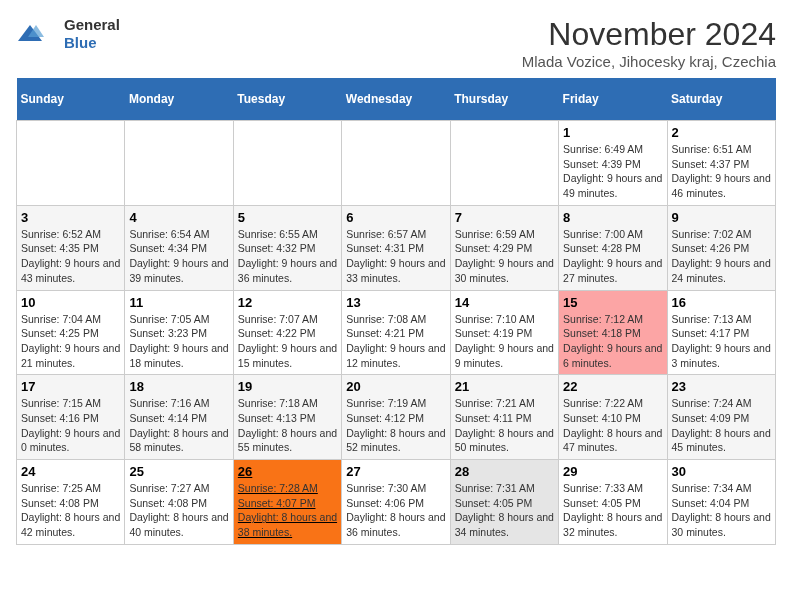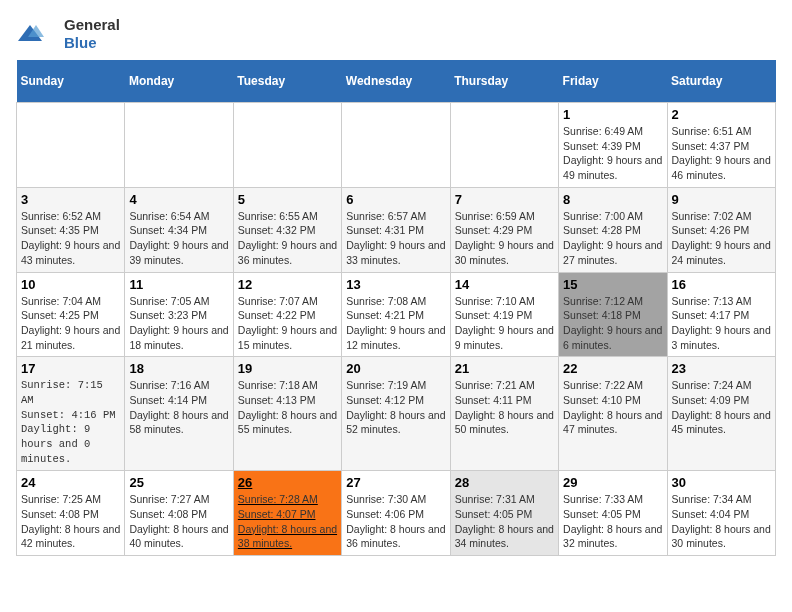--- a/index.html
+++ b/index.html
@@ -77,20 +77,24 @@
   <div class="logo">
     <svg class="logo-icon" viewBox="0 0 28 22" xmlns="http://www.w3.org/2000/svg">
       <polygon points="14,2 26,18 2,18" fill="#2e6db4"></polygon>
       <polygon points="20,2 28,14 12,14" fill="#5a9fd4" opacity="0.7"></polygon>
     </svg>
     <div>
       <span style="color:#333;font-weight:bold;font-size:15px;">General</span><br>
       <span style="color:#2e6db4;font-weight:bold;font-size:15px;">Blue</span>
     </div>
   </div>
+  <div class="title-area">
+    <div class="main-title">November 2024</div>
+    <div class="subtitle">Mlada Vozice, Jihocesky kraj, Czechia</div>
+  </div>
 </div>
 
 <table class="calendar">
   <thead>
     <tr>
     <th>Sunday</th>
         <th>Monday</th>
         <th>Tuesday</th>
         <th>Wednesday</th>
         <th>Thursday</th>
@@ -186,37 +190,37 @@
           <div class="day-info" style="white-space: pre-line;">Sunrise: 7:08 AM
 Sunset: 4:21 PM
 Daylight: 9 hours and 12 minutes.</div>
         </td>
         <td style="background: rgb(255, 255, 255); border-radius: 10px;">
           <span class="day-number">14</span>
           <div class="day-info" style="white-space: pre-line;">Sunrise: 7:10 AM
 Sunset: 4:19 PM
 Daylight: 9 hours and 9 minutes.</div>
         </td>
-        <td style="background: #a3a3a3;">
+        <td style="background: #fca5a5;">
           <span class="day-number">15</span>
           <div class="day-info" style="white-space: pre-line;">Sunrise: 7:12 AM
 Sunset: 4:18 PM
 Daylight: 9 hours and 6 minutes.</div>
         </td>
         <td style="background: rgb(255, 255, 255);">
           <span class="day-number">16</span>
           <div class="day-info" style="white-space: pre-line;">Sunrise: 7:13 AM
 Sunset: 4:17 PM
 Daylight: 9 hours and 3 minutes.</div>
         </td>
       </tr>
       <tr>
         <td style="background: rgb(245, 245, 245);">
           <span class="day-number">17</span>
-          <div class="day-info" style="white-space: pre-line; font-family: Liberation Mono, monospace;">Sunrise: 7:15 AM
+          <div class="day-info" style="white-space: pre-line;">Sunrise: 7:15 AM
 Sunset: 4:16 PM
 Daylight: 9 hours and 0 minutes.</div>
         </td>
         <td style="background: rgb(245, 245, 245);">
           <span class="day-number">18</span>
           <div class="day-info" style="white-space: pre-line;">Sunrise: 7:16 AM
 Sunset: 4:14 PM
 Daylight: 8 hours and 58 minutes.</div>
         </td>
         <td style="background: rgb(245, 245, 245);">

